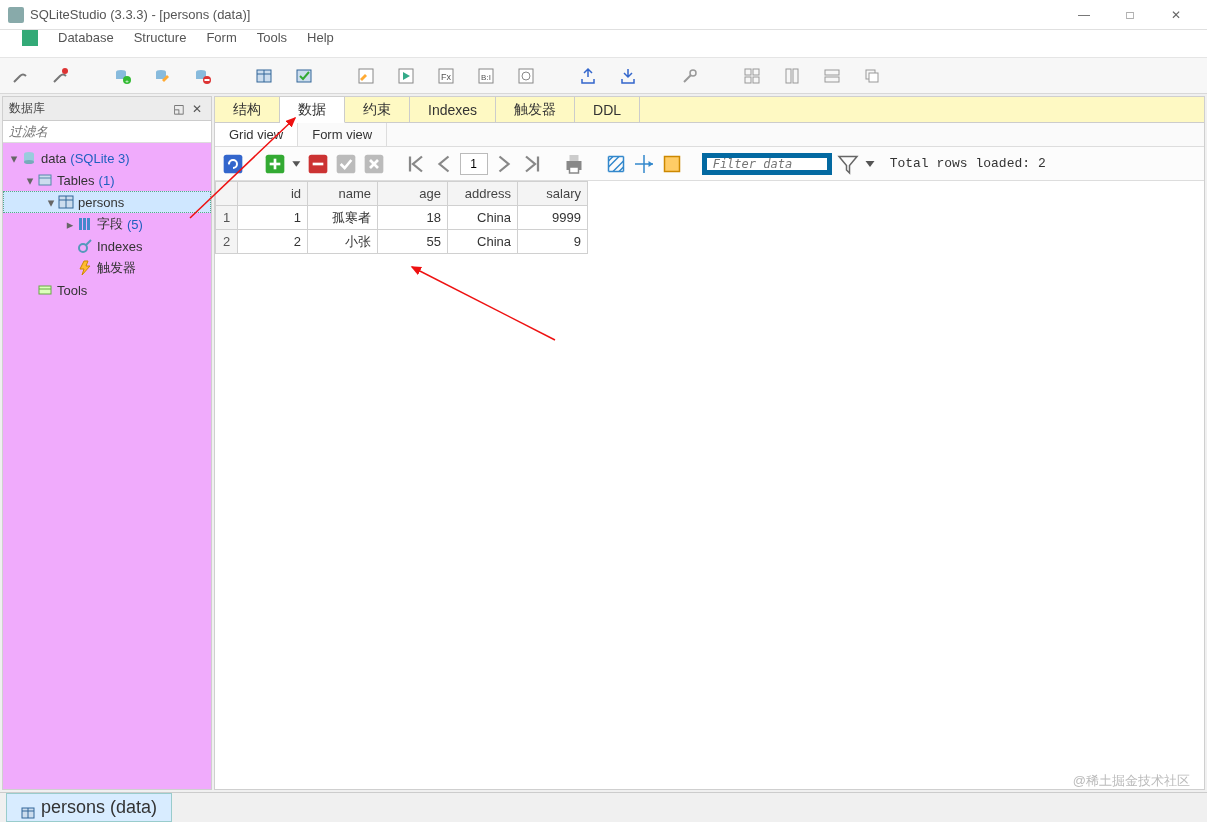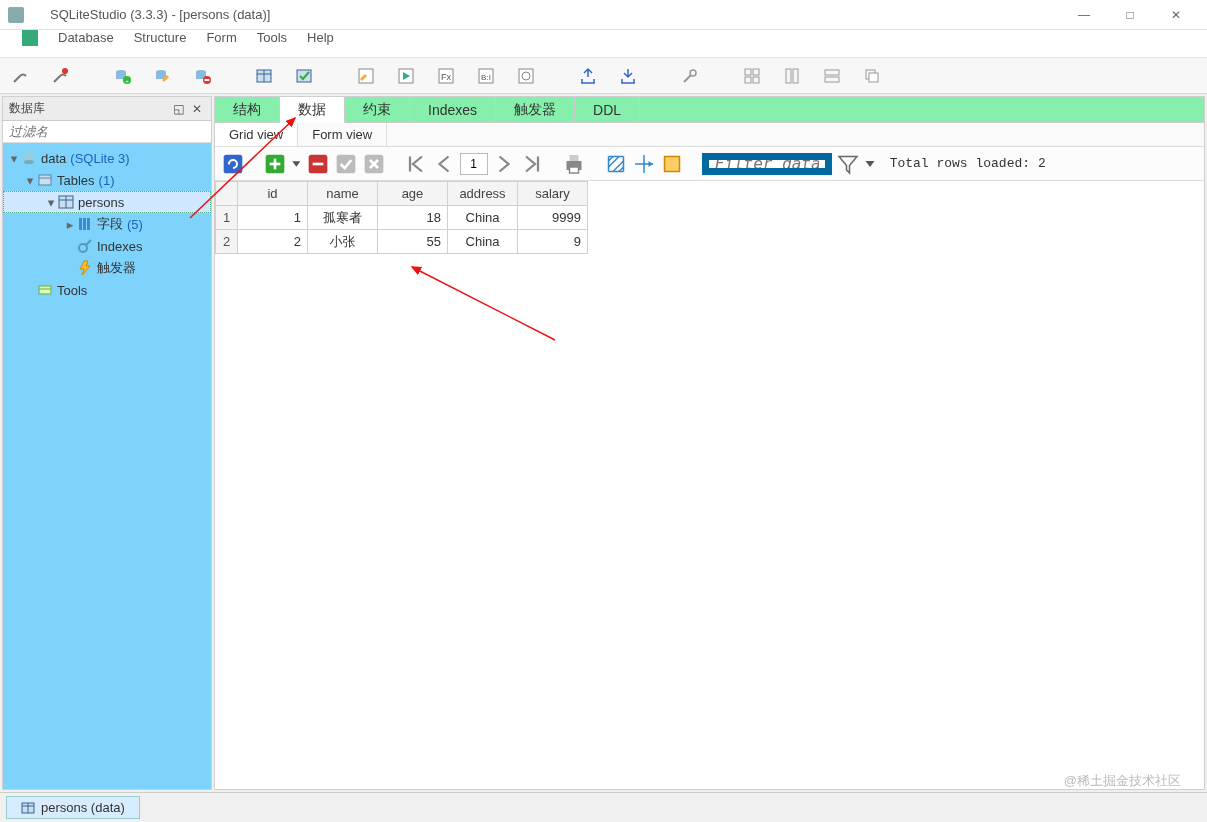--- a/index.html
+++ b/index.html
@@ -1,88 +1,88 @@
 <!DOCTYPE html>
 <html><head>
 <meta charset="utf-8">
 <style>
 * { box-sizing: border-box; margin: 0; padding: 0; font-family: "Microsoft YaHei", "SimSun", sans-serif; }
 body { width: 1207px; height: 822px; background: #f0f0f0; font-size: 12px; color: #333; overflow: hidden; position: relative; }
 
 
 .titlebar { height: 30px; background: #fff; display: flex; align-items: center; padding: 0 8px; border-bottom: 1px solid #e0e0e0; }
 .titlebar .app-icon { width: 16px; height: 16px; background: #8aa; border-radius: 2px; margin-right: 6px; }
-.titlebar .title { color: #555; font-size: 13px; margin-left: 20px; }
+.titlebar .title { color: #555; font-size: 13px; }
 .titlebar .spacer { flex: 1; }
 .titlebar .winbtn { width: 46px; height: 30px; display: flex; align-items: center; justify-content: center; color: #666; cursor: pointer; }
 
 
 .menubar { height: 28px; background: #fff; display: flex; align-items: flex-start; padding: 0 22px; border-bottom: 1px solid #e5e5e5; }
 .menubar .menu-icon { width: 16px; height: 16px; background: #3a7; margin-right: 10px; }
 .menubar .menu-item { padding: 0 10px; color: #555; cursor: pointer; font-size: 13px; }
 
 
 .toolbar { height: 36px; background: #f7f7f7; display: flex; align-items: center; padding: 0 6px; gap: 12px; border-bottom: 1px solid #d8d8d8; }
 .toolbar .tbtn { width: 28px; height: 28px; display: flex; align-items: center; justify-content: center; cursor: pointer; border-radius: 3px; }
 .toolbar .tsep { width: 10px; }
 .tool-icon { width: 18px; height: 18px; display: inline-block; }
 
 
 .body { display: flex; height: calc(822px - 30px - 28px - 36px - 30px); }
 
 
-.left-panel { width: 210px; background: #7dd3fc; border: 1px solid #cfcfcf; margin: 2px; display: flex; flex-direction: column; }
+.left-panel { width: 210px; background: #f0abfc; border: 1px solid #cfcfcf; margin: 2px; display: flex; flex-direction: column; }
 .panel-header { height: 24px; background: #ececec; border-bottom: 1px solid #ccc; display: flex; align-items: center; padding: 0 6px; font-size: 12px; color: #444; }
 .panel-header .spacer { flex: 1; }
 .panel-header .pbtn { width: 16px; height: 16px; display: flex; align-items: center; justify-content: center; cursor: pointer; color: #555; margin-left: 2px; }
 .filter-row { height: 22px; border-bottom: 1px solid #ddd; }
 .filter-row input { width: 100%; height: 100%; border: none; padding: 0 6px; font-size: 13px; outline: none; background: #fff; font-style: italic; color: #999; }
 .tree { flex: 1; padding: 4px 0; overflow: auto; font-size: 13px; }
 .tree .row { display: flex; align-items: center; height: 22px; padding-left: 4px; cursor: pointer; white-space: nowrap; }
 .tree .exp { width: 14px; display: inline-flex; justify-content: center; color: #666; }
 .tree .ticon { width: 16px; height: 16px; margin-right: 4px; display: inline-block; }
 .tree .count { color: #2060c0; margin-left: 4px; }
 .tree .sel { background: #cfe7ff; border: 1px dotted #5a8; }
 .ind1 { padding-left: 20px !important; }
 .ind2 { padding-left: 40px !important; }
 .ind3 { padding-left: 60px !important; }
 
 
 .right-area { flex: 1; margin: 2px 2px 2px 0; display: flex; flex-direction: column; background: #fff; border: 1px solid #cfcfcf; }
-.tabs { height: 26px; display: flex; background: #86efac; border-bottom: 1px solid #ccc; font-family: "SimSun", monospace; font-size: 14px; }
+.tabs { height: 26px; display: flex; background: #fef9c3; border-bottom: 1px solid #ccc; font-family: "SimSun", monospace; font-size: 14px; }
 .tab { padding: 0 18px; border-right: 1px solid #ccc; display: flex; align-items: center; cursor: pointer; color: #333; }
 .tab.active { background: #fff; border-bottom: 1px solid #fff; margin-bottom: -1px; }
 .subtabs { height: 24px; display: flex; background: #fafafa; border-bottom: 1px solid #ddd; font-family: "Courier New", monospace; font-size: 13px; }
 .subtab { padding: 0 14px; border-right: 1px solid #ddd; display: flex; align-items: center; cursor: pointer; }
 .subtab.active { background: #fff; }
 
 
 .data-toolbar { height: 34px; display: flex; align-items: center; padding: 0 6px; gap: 4px; border-bottom: 1px solid #ddd; background: #fcfcfc; }
 .data-toolbar .dbtn { min-width: 24px; height: 24px; display: flex; align-items: center; justify-content: center; cursor: pointer; border-radius: 3px; }
 .data-toolbar .dsep { width: 10px; }
 .data-toolbar .pagebox { width: 28px; height: 22px; border: 1px solid #bbb; text-align: center; font-size: 12px; }
-.data-toolbar .filterbox { width: 130px; height: 22px; border: 7px solid #0369a1; padding: 0 6px; font-size: 16px; font-family: monospace; font-style: italic; color: #999; }
+.data-toolbar .filterbox { width: 130px; height: 22px; border: 5px solid #0369a1; padding: 0 6px; font-size: 12px; font-family: monospace; font-style: italic; color: #999; }
 .data-toolbar .status { font-family: "Courier New", monospace; font-size: 13px; color: #333; margin-left: 10px; }
 
 
 .grid { flex: 1; overflow: auto; position: relative; }
 table.data { border-collapse: collapse; font-size: 13px; }
-table.data th, table.data td { border: 1px solid #d0d0d0; height: 24px; padding: 0 6px; text-align: center; }
+table.data th, table.data td { border: 1px solid #d0d0d0; height: 24px; padding: 0 6px; text-align: right; }
 table.data th { background: #f4f4f4; font-weight: normal; color: #444; font-family: "SimSun", sans-serif; }
 table.data .rownum { background: #f4f4f4; text-align: center; color: #555; width: 22px; }
 table.data .num { text-align: right; }
 .corner { width: 22px; }
 
 
 .bottombar { height: 30px; background: #f0f0f0; border-top: 1px solid #ccc; display: flex; align-items: center; padding: 0 6px; }
-.bottom-tab { background: #d8ecff; border: 1px solid #9cc; padding: 3px 14px; font-family: "Courier New", monospace; font-size: 13px; display: flex; align-items: center; cursor: pointer; }
+.bottom-tab { background: #d8ecff; border: 1px solid #9cc; padding: 3px 14px; font-family: "Courier New", monospace; font-size: 18px; display: flex; align-items: flex-end; cursor: pointer; }
 .bottom-tab .ticon { width: 14px; height: 14px; margin-right: 6px; }
 
 
-.watermark { position: absolute; right: 26px; bottom: 32px; color: #bbb; font-size: 13px; }
+.watermark { position: absolute; right: 17px; bottom: 32px; color: #bbb; font-size: 13px; }
 
 
 svg { width: 100%; height: 100%; }
 
 
 .annot { position: absolute; pointer-events: none; z-index: 200; }
 </style>
 </head>
 <body>
 

